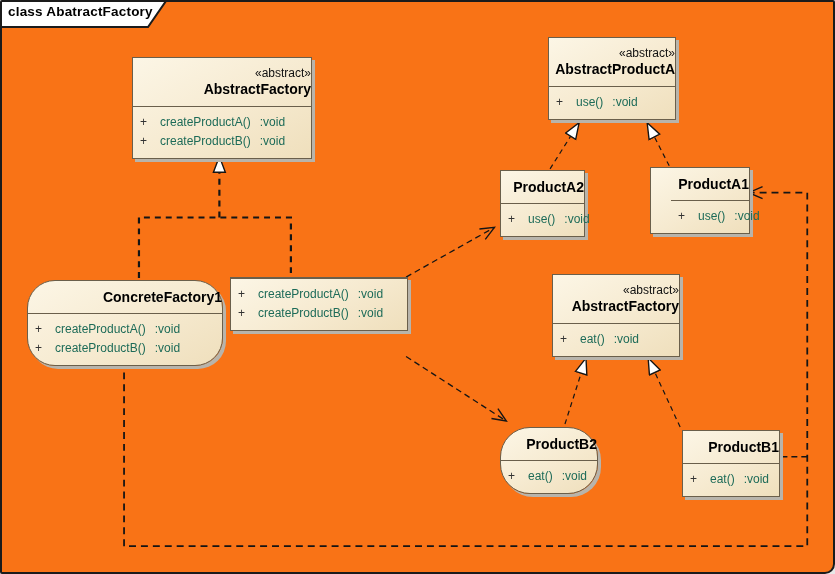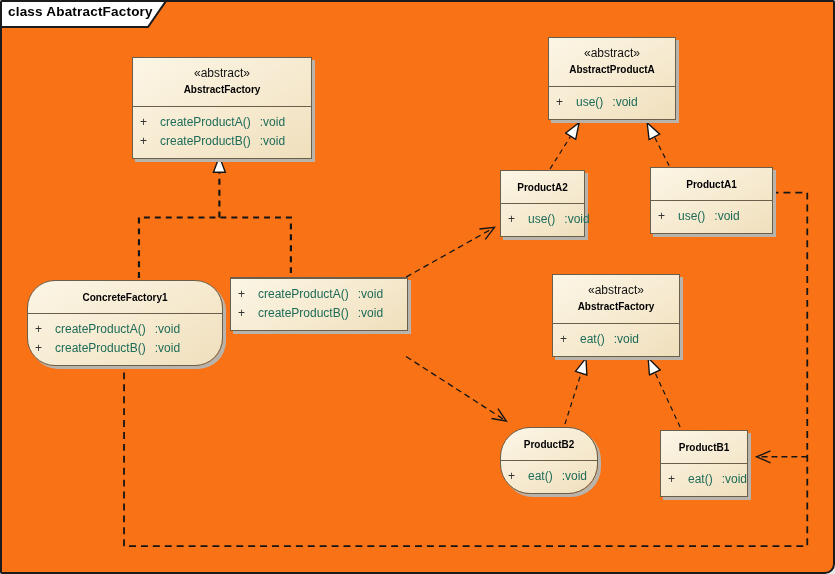--- a/index.html
+++ b/index.html
@@ -17,25 +17,25 @@
     position:absolute; left:8px; top:4px; font-size:13.5px; font-weight:bold; color:#000;
     letter-spacing:0.2px; white-space:nowrap;
   }
   
   .uml-box {
     position:absolute; z-index:2; box-sizing:border-box;
     border:1px solid #6a5f4b;
     background:linear-gradient(150deg,#fcf6e6 0%, #f6ead0 55%, #efdfbc 100%);
     box-shadow:3px 3px 0 #b8b4ab;
   }
-  .box-header { display:flex; flex-direction:column; justify-content:center; align-items:center; }
+  .box-header { display:flex; flex-direction:column; justify-content:center; align-items:flex-end; }
   .hdr-1 { height:32px; }
   .hdr-2 { height:48px; }
   .stereotype { font-size:12px; color:#111; line-height:15px; }
-  .class-name { font-size:10px; font-weight:bold; color:#000; line-height:17px; }
+  .class-name { font-size:14px; font-weight:bold; color:#000; line-height:17px; }
   .box-body { border-top:1px solid #6a5f4b; padding:6px 0 7px; }
   .method-row { display:flex; align-items:baseline; font-size:12px; line-height:19px; padding:0 7px; white-space:nowrap; }
   .vis { width:20px; color:#333; flex:0 0 auto; }
   .mname { color:#1d6b58; }
   .mtype { color:#1d6b58; margin-left:9px; }
 </style>
 </head>
 <body>
 
 <div class="stage">
@@ -113,21 +113,21 @@
     </div>
     <div class="box-body">
       <div class="method-row">
         <span class="vis">+</span>
         <span class="mname">use()</span>
         <span class="mtype">:void</span>
       </div>
     </div>
   </div>
 
-  <div class="uml-box" style="left:648px; top:165px; width:123px;">
+  <div class="uml-box" style="left:648px; top:165px; width:100px;padding-left:20px;">
     <div class="box-header hdr-1">
       <div class="class-name">ProductA1</div>
     </div>
     <div class="box-body">
       <div class="method-row">
         <span class="vis">+</span>
         <span class="mname">use()</span>
         <span class="mtype">:void</span>
       </div>
     </div>
@@ -186,21 +186,21 @@
     </div>
     <div class="box-body">
       <div class="method-row">
         <span class="vis">+</span>
         <span class="mname">eat()</span>
         <span class="mtype">:void</span>
       </div>
     </div>
   </div>
 
-  <div class="uml-box" style="left:658px; top:428px; width:88px;">
+  <div class="uml-box" style="left:680px; top:428px; width:98px;">
     <div class="box-header hdr-1">
       <div class="class-name">ProductB1</div>
     </div>
     <div class="box-body">
       <div class="method-row">
         <span class="vis">+</span>
         <span class="mname">eat()</span>
         <span class="mtype">:void</span>
       </div>
     </div>

